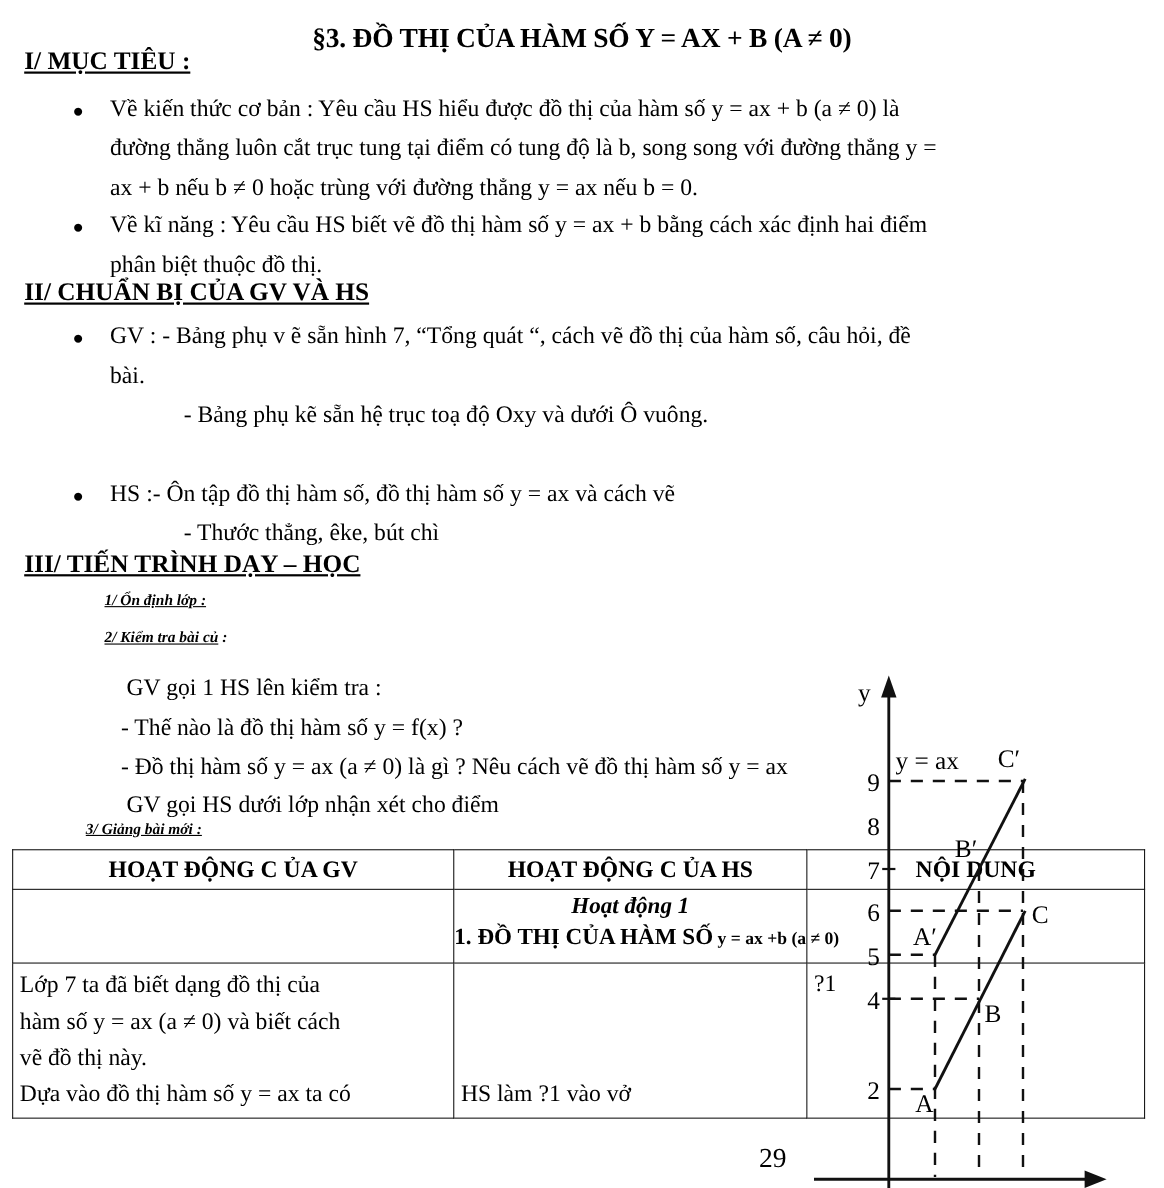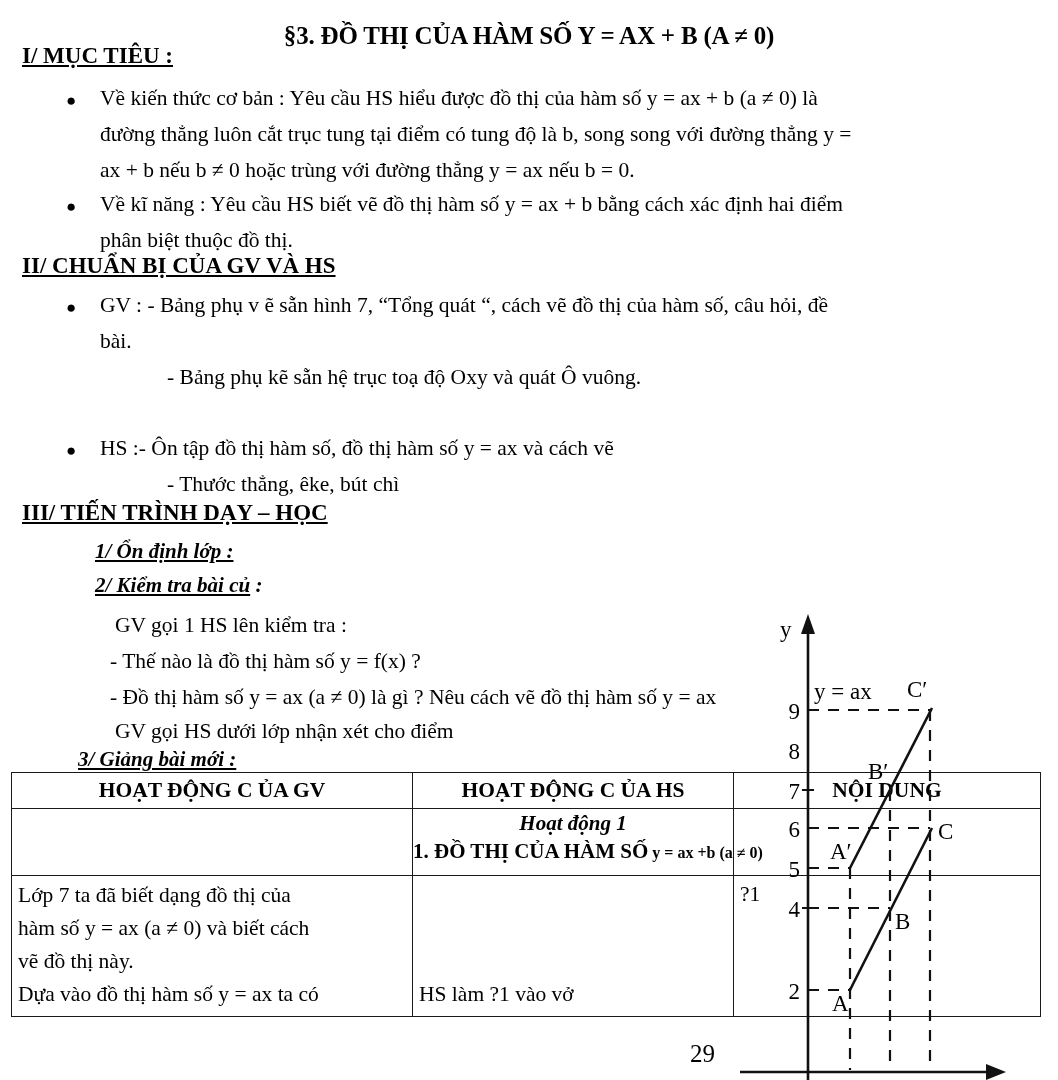--- a/index.html
+++ b/index.html
@@ -37,21 +37,21 @@
     position: absolute;
     font-weight: bold;
     font-size: 23px;
     text-decoration: underline;
     white-space: nowrap;
   }
   .sub-head {
     position: absolute;
     font-weight: bold;
     font-style: italic;
-    font-size: 21px;
+    font-size: 14px;
     white-space: nowrap;
   }
   .sub-head .u { text-decoration: underline; }
 
   
   .para {
     position: absolute;
     font-size: 21.5px;
     line-height: 36px;
   }
@@ -177,21 +177,21 @@
   </div>
 
   <div class="sect-head" style="left:22px; top:253px;">II/ CHUẨN BỊ CỦA GV VÀ HS</div>
 
   <div class="bullet" style="left:66px; top:299px;"></div>
   <div class="para" style="left:100px; top:287px; width:945px;">
     <div>GV : - Bảng phụ v ẽ sẵn hình 7, “Tổng quát “, cách vẽ đồ thị của hàm số, câu hỏi, đề</div>
     <div>bài.</div>
   </div>
 
-  <div class="para" style="left:167px; top:359px;">- Bảng phụ  kẽ sẵn hệ trục toạ độ Oxy và quát Ô vuông.</div>
+  <div class="para" style="left:167px; top:359px;">- Bảng phụ  kẽ sẵn hệ trục toạ độ Oxy và dưới Ô vuông.</div>
 
   <div class="bullet" style="left:66px; top:442px;"></div>
   <div class="para" style="left:100px; top:430px;">HS :- Ôn tập đồ thị hàm  số, đồ thị hàm số y = ax và cách vẽ</div>
   <div class="para" style="left:167px; top:466px;">- Thước thẳng, êke, bút chì</div>
 
   <div class="sect-head" style="left:22px; top:500px;">III/ TIẾN TRÌNH DẠY – HỌC</div>
 
   <div class="sub-head" style="left:95px; top:539px;">
     <span class="u">1/ Ổn định lớp :</span>
   </div>

